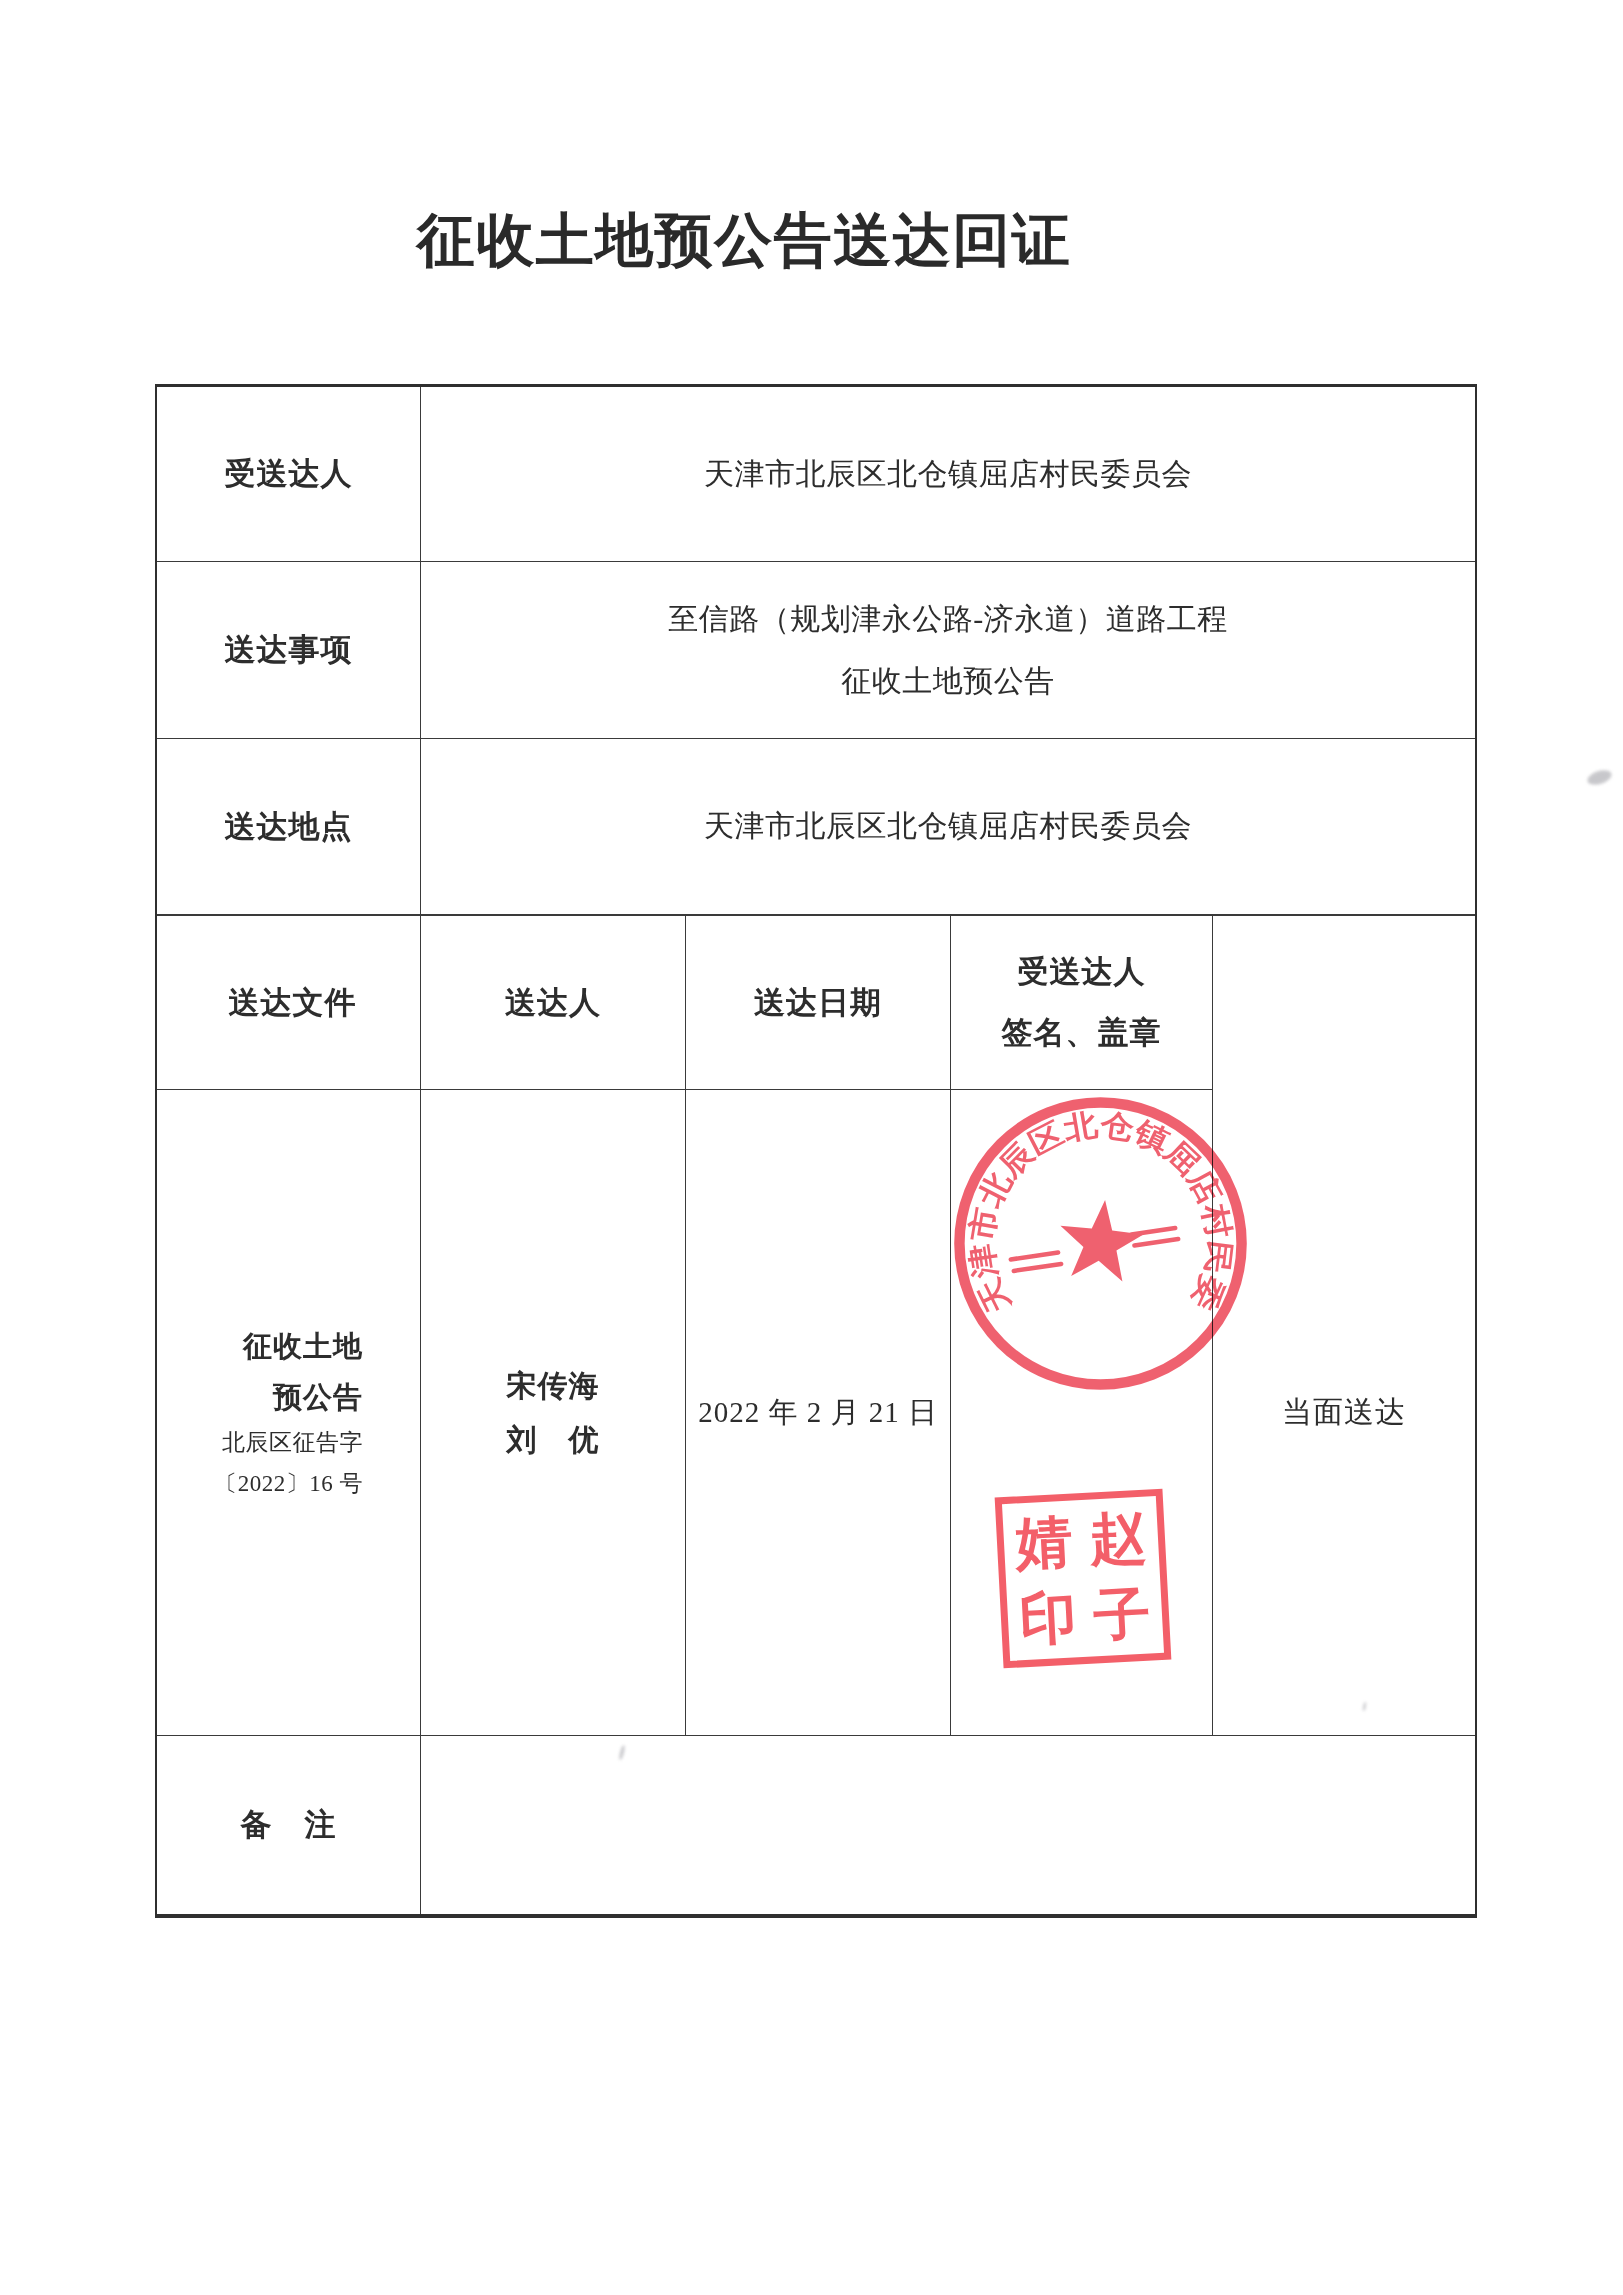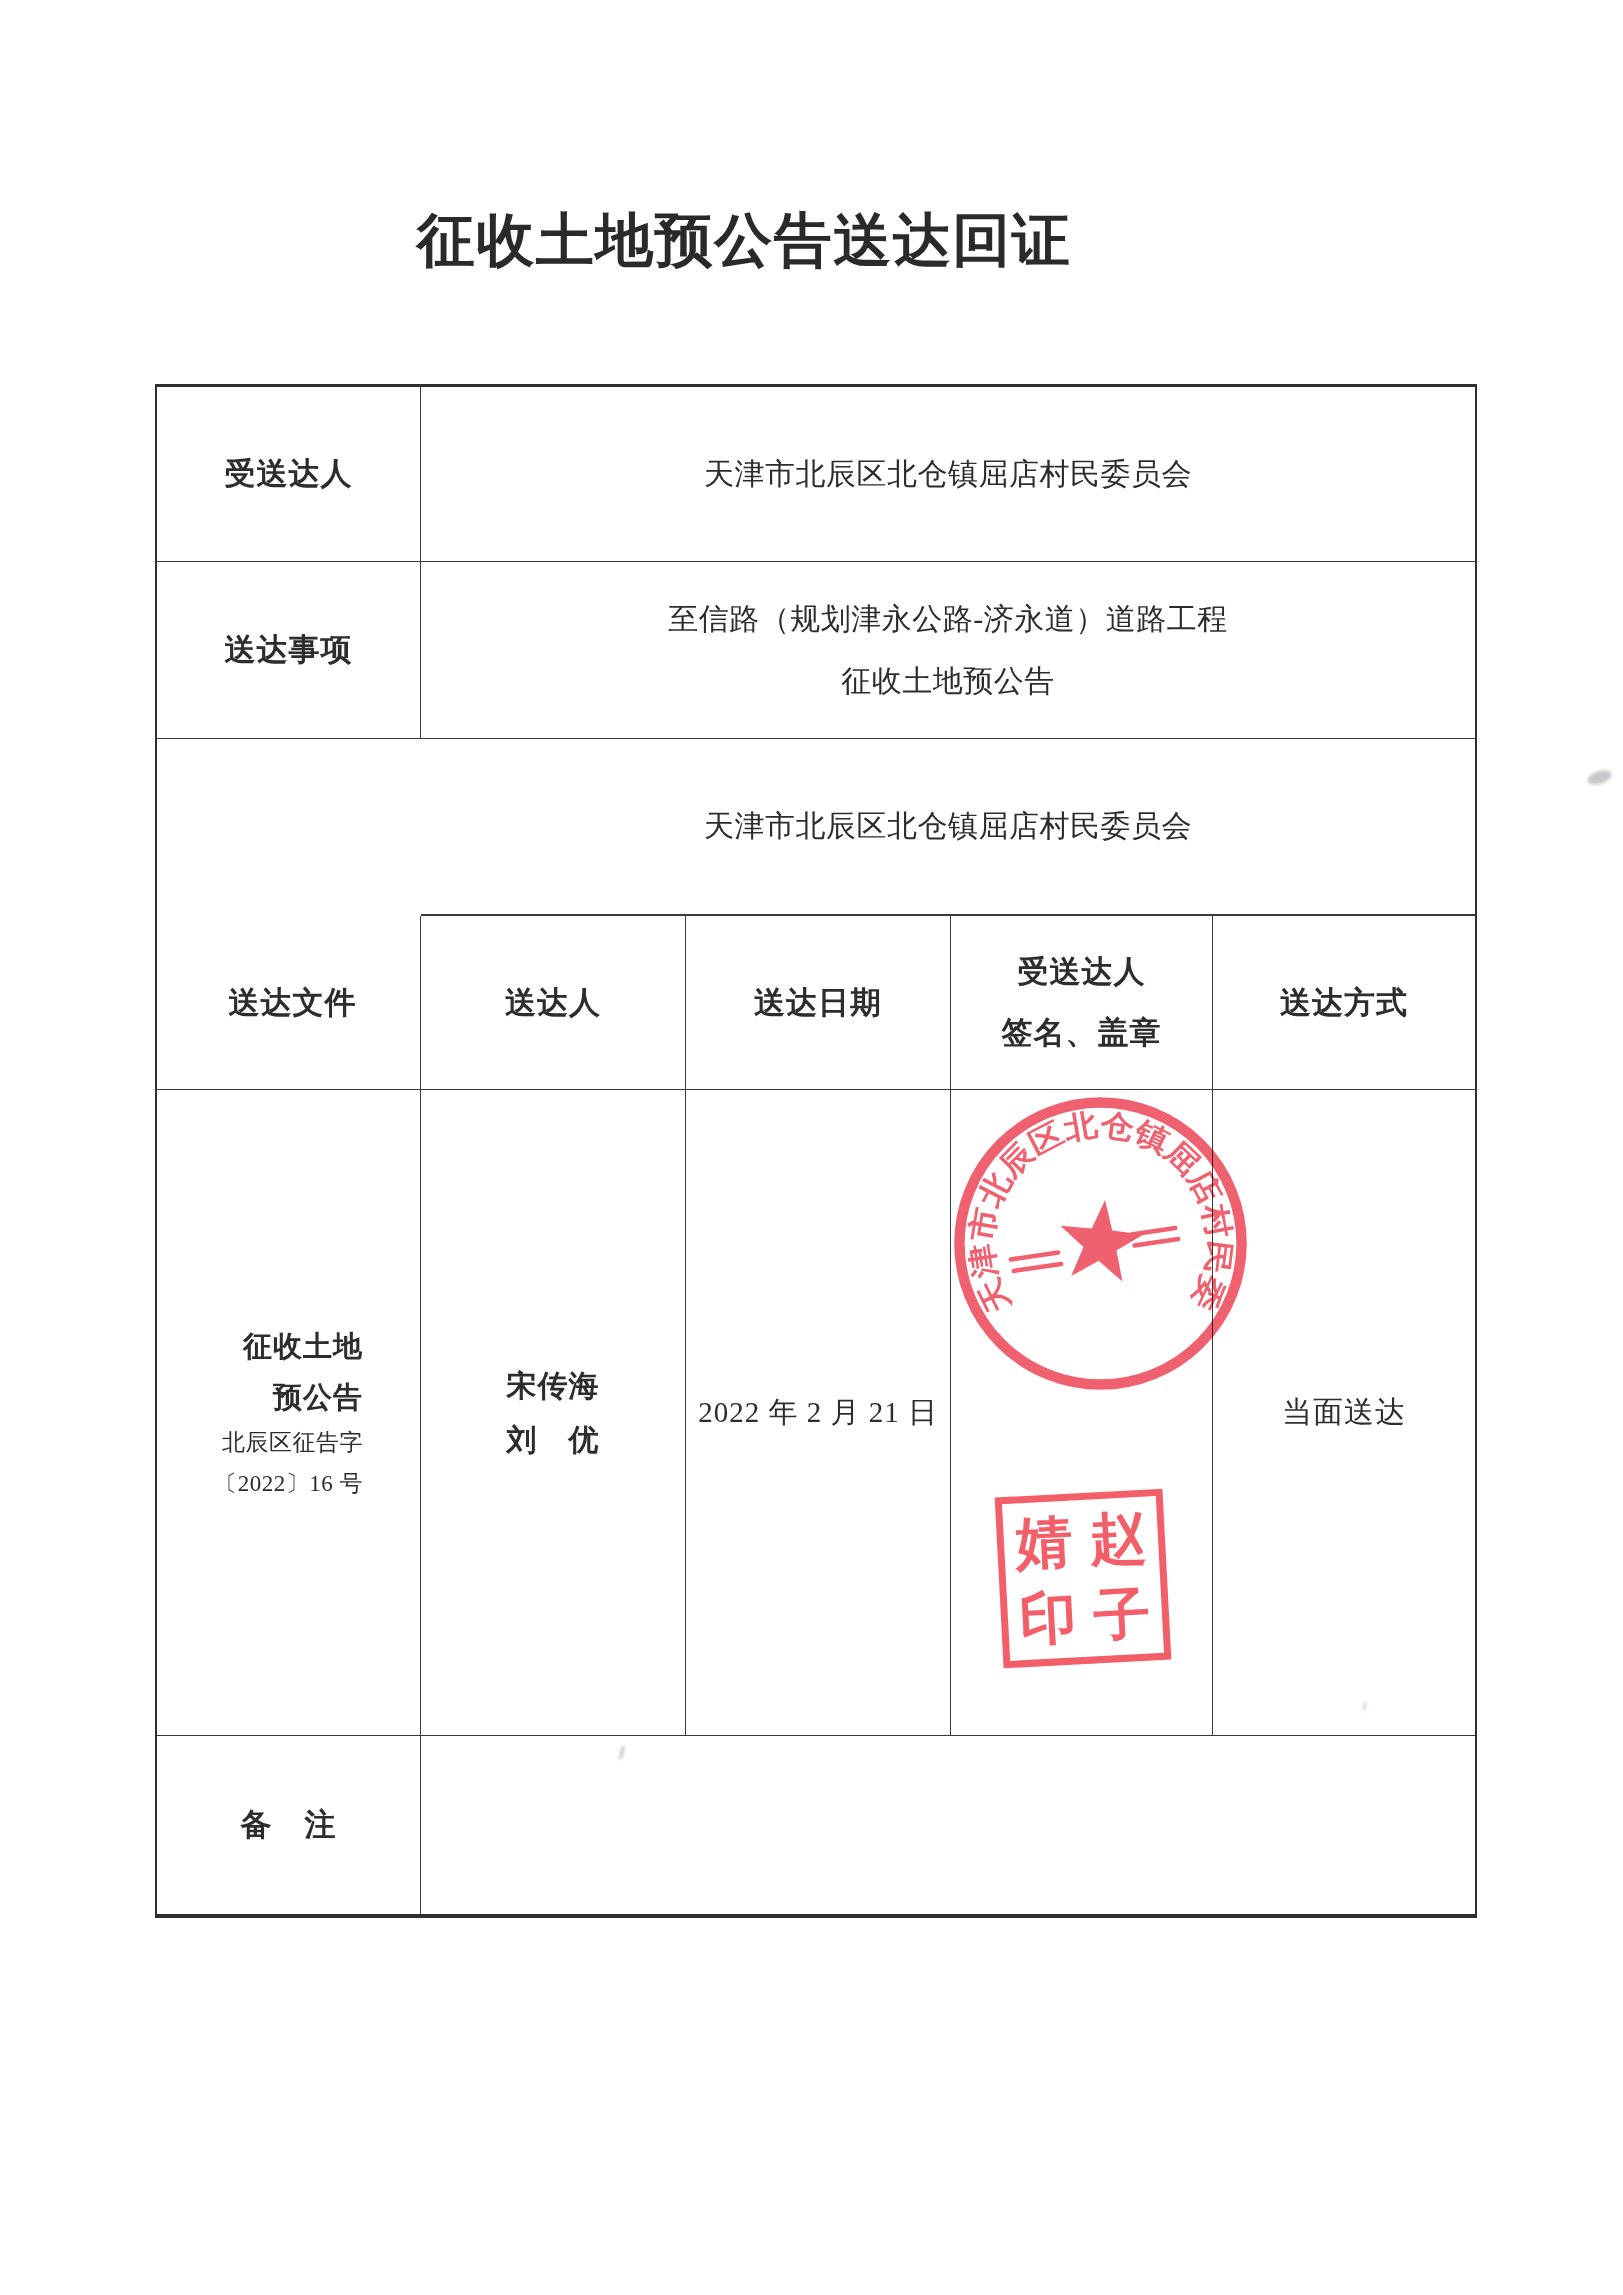--- a/index.html
+++ b/index.html
@@ -92,30 +92,30 @@
 
     <div class="cell lbl" style="grid-area:1/1/2/2;">受送达人</div>
     <div class="cell val last-col" style="grid-area:1/2/2/6;">天津市北辰区北仓镇屈店村民委员会</div>
 
     <div class="cell lbl" style="grid-area:2/1/3/2;">送达事项</div>
     <div class="cell val last-col two-line" style="grid-area:2/2/3/6;">
       <div>至信路（规划津永公路-济永道）道路工程</div>
       <div>征收土地预公告</div>
     </div>
 
+    <div class="cell lbl thick-b" style="grid-area:3/1/4/2;">送达地点</div>
     <div class="cell val last-col thick-b" style="grid-area:3/2/4/6;">天津市北辰区北仓镇屈店村民委员会</div>
 
     <div class="cell lbl" style="grid-area:4/1/5/2;padding-left:8px;">送达文件</div>
     <div class="cell lbl" style="grid-area:4/2/5/3;">送达人</div>
     <div class="cell lbl" style="grid-area:4/3/5/4;">送达日期</div>
     <div class="cell lbl hdr-two" style="grid-area:4/4/5/5;">
       <div>受送达人</div>
       <div>签名、盖章</div>
     </div>
-    <div class="cell lbl last-col" style="grid-area:4/5/5/6;">送达方式</div>
 
     <div class="cell" style="grid-area:5/1/6/2;">
       <div class="doc-block">
         <div class="doc-bold">征收土地</div>
         <div class="doc-bold">预公告</div>
         <div class="doc-reg">北辰区征告字</div>
         <div class="doc-reg">〔2022〕16 号</div>
       </div>
     </div>
     <div class="cell" style="grid-area:5/2/6/3;">

